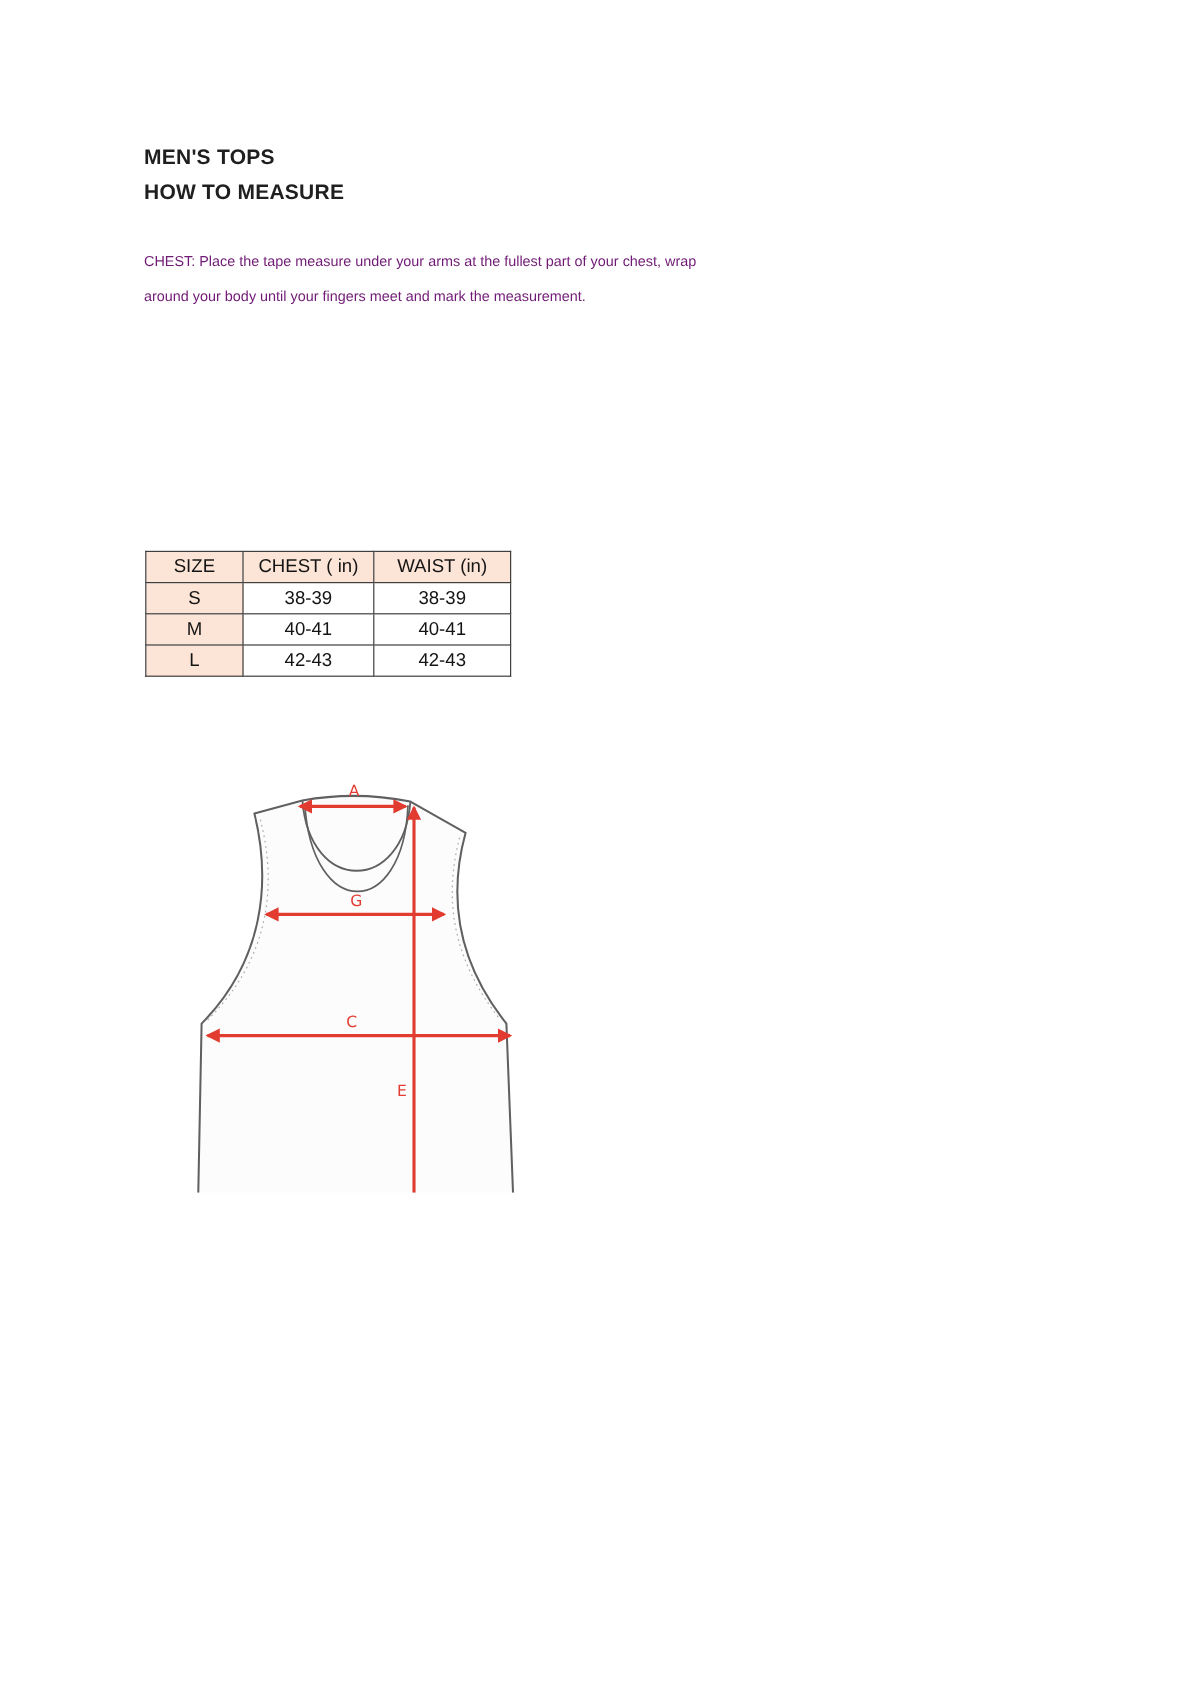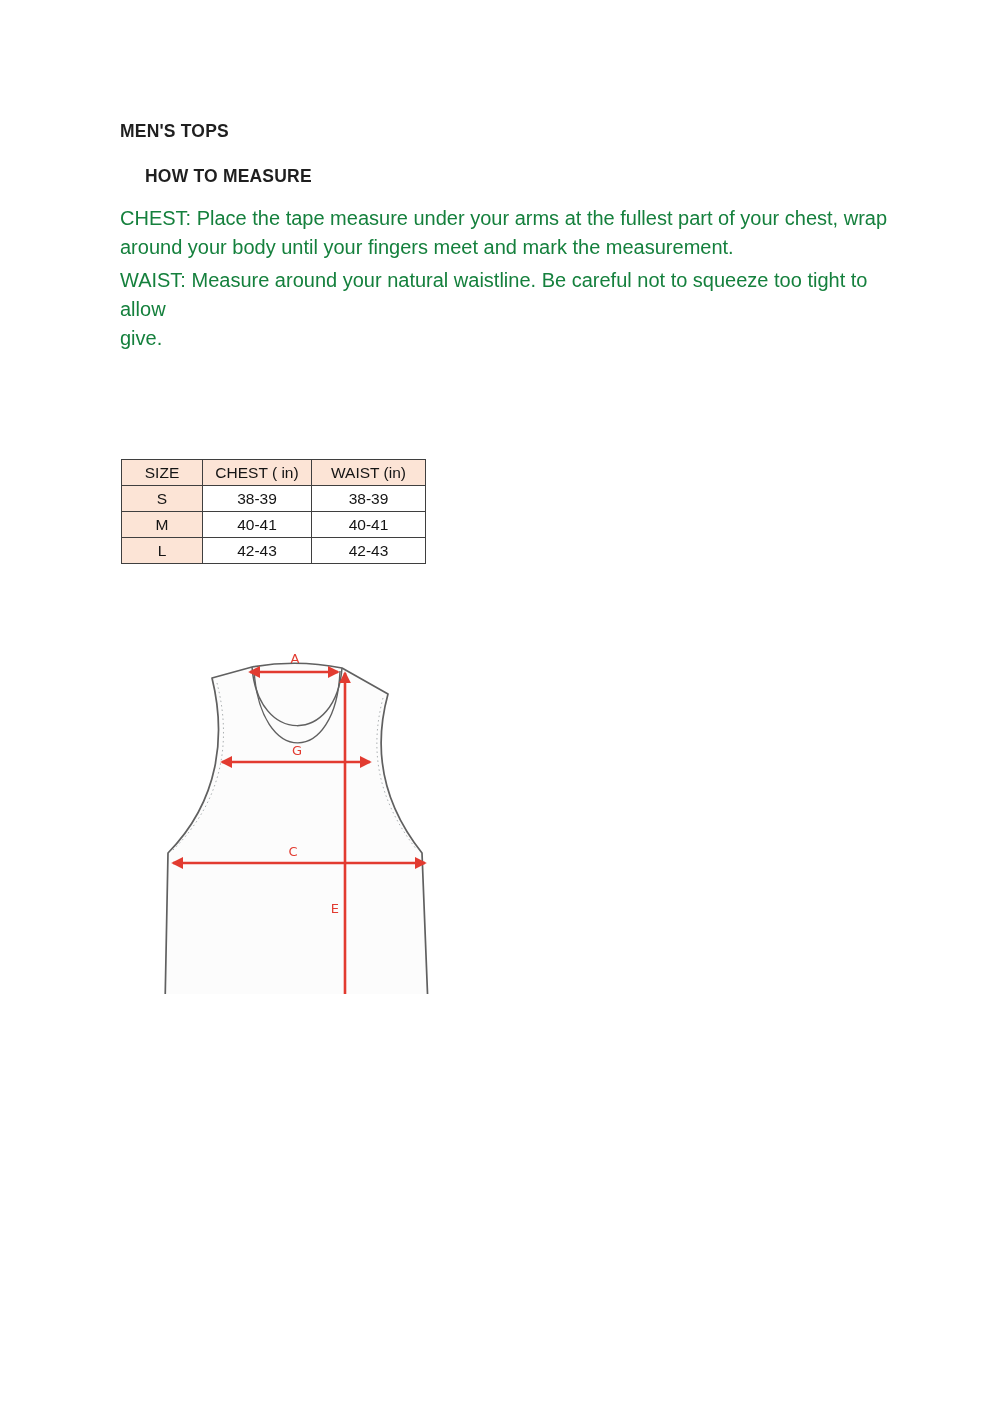--- a/index.html
+++ b/index.html
@@ -15,35 +15,34 @@
   }
   .title {
     position: absolute;
     left: 120px; top: 121px;
     font-size: 17.5px;
     font-weight: bold;
     letter-spacing: 0.2px;
   }
   .subtitle {
     position: absolute;
-    left: 120px; top: 166px;
+    left: 120px; top: 150px;
     font-size: 17.5px;
     font-weight: bold;
     letter-spacing: 0.2px;
-    margin-left: 25px;
   }
   .text-block {
     position: absolute;
     left: 120px; top: 204px;
     width: 770px;
   }
   .para {
-    font-size: 20px;
+    font-size: 12px;
     line-height: 29px;
-    color: #15803d;
+    color: #701a75;
     white-space: pre-line;
   }
   .para.gap-after { margin-bottom: 4px; }
 
   table.size-table {
     position: absolute;
     left: 121px; top: 459px;
     border-collapse: collapse;
     table-layout: fixed;
     font-size: 15.5px;
@@ -79,22 +78,20 @@
 <body>
 
 <div class="page">
 
   <div class="title">MEN'S TOPS</div>
   <div class="subtitle">HOW TO MEASURE</div>
 
   <div class="text-block">
     <p class="para gap-after">CHEST: Place the tape measure under your arms at the fullest part of your chest, wrap
 around your body until your fingers meet and mark the measurement.</p>
-    <p class="para">WAIST: Measure around your natural waistline. Be careful not to squeeze too tight to allow
-give.</p>
   </div>
 
   <table class="size-table">
     <thead>
       <tr>
         <th class="col-size">SIZE</th>
         <th class="col-chest">CHEST ( in)</th>
         <th class="col-waist">WAIST (in)</th>
       </tr>
     </thead>

